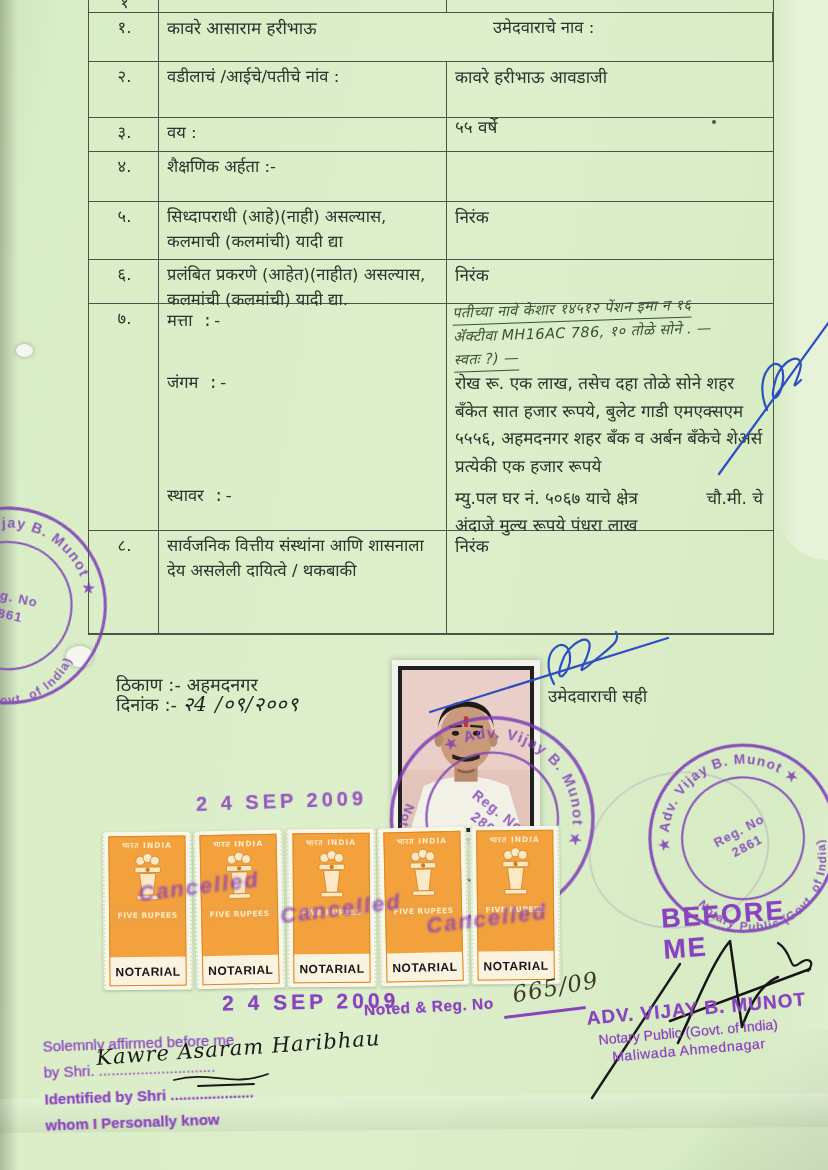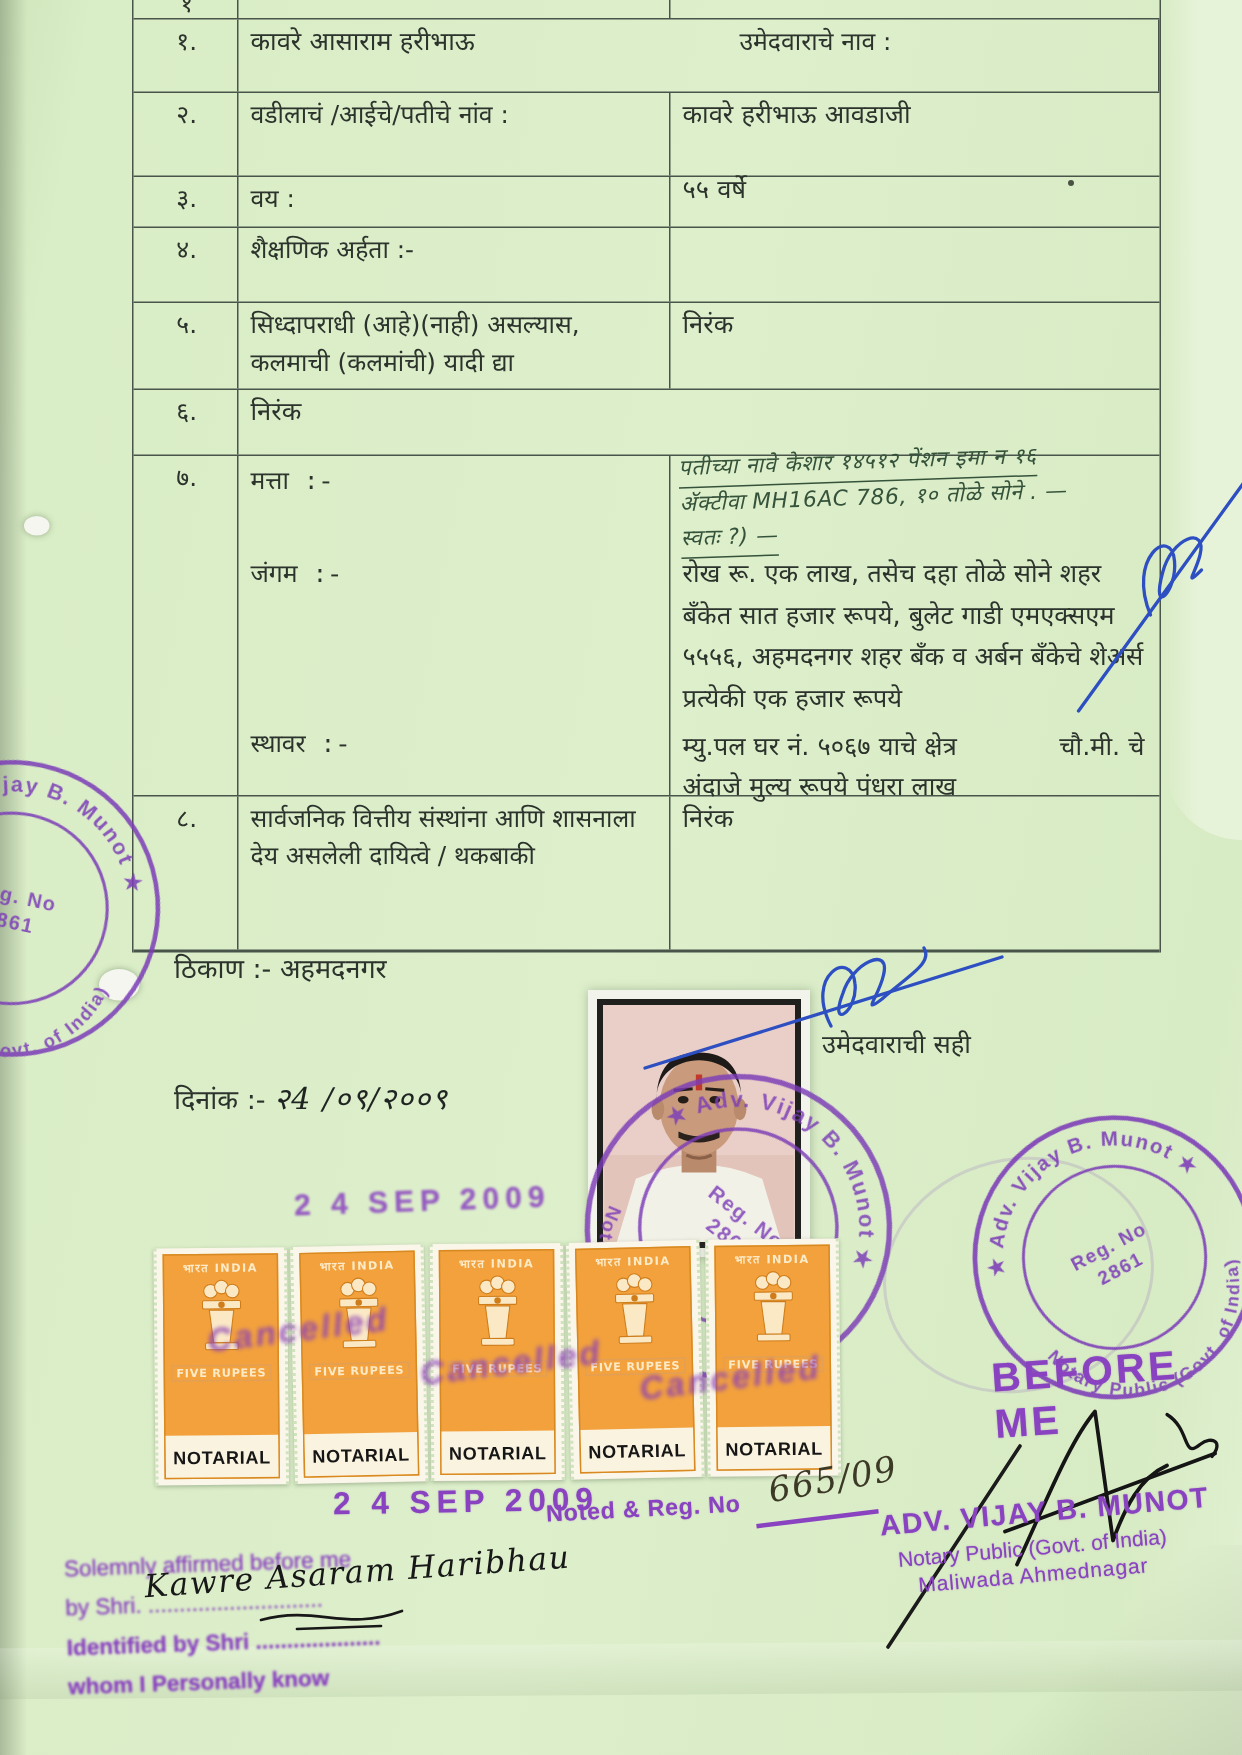--- a/index.html
+++ b/index.html
@@ -107,20 +107,21 @@
       <div class="c num"><span>४.</span></div>
       <div class="c label"><span>शैक्षणिक अर्हता :-</span></div>
     </div>
     <div class="row" style="height:57px">
       <div class="c num"><span>५.</span></div>
       <div class="c label"><span>सिध्दापराधी (आहे)(नाही) असल्यास, कलमाची (कलमांची) यादी द्या</span></div>
       <div class="c val"><span>निरंक</span></div>
     </div>
     <div class="row" style="height:43px">
       <div class="c num"><span>६.</span></div>
+      <div class="c label"><span>प्रलंबित प्रकरणे (आहेत)(नाहीत) असल्यास, कलमांची (कलमांची) यादी द्या.</span></div>
       <div class="c val"><span>निरंक</span></div>
     </div>
 
     <div class="row" style="height:226px">
       <div class="c num"><span>७.</span></div>
       <div class="c label r7label">
         <span class="sub" style="top:6px">मत्ता :-</span>
         <span class="sub" style="top:68px">जंगम :-</span>
         <span class="sub" style="top:181px">स्थावर :-</span>
       </div>
@@ -143,25 +144,25 @@
         </svg>
       </div>
     </div>
     <div class="row" style="height:102px;border-bottom:2px solid #49544a">
       <div class="c num"><span>८.</span></div>
       <div class="c label"><span>सार्वजनिक वित्तीय संस्थांना आणि शासनाला देय असलेली दायित्वे / थकबाकी</span></div>
       <div class="c val"><span>निरंक</span></div>
     </div>
   </div>
 
-  <div class="decl" style="left:116px;top:633px;">
+  <div class="decl" style="left:116px;top:672px;">
     <span>ठिकाण :-</span>
     <span>अहमदनगर</span>
   </div>
-  <div class="decl" style="left:116px;top:690px;margin-top:28px;">
+  <div class="decl" style="left:116px;top:690px;">
     <span>दिनांक :-</span>
     <span class="hand" style="font-size:20px;letter-spacing:1px;">२4 /०९/२००९</span>
   </div>
 
   <div class="photo">
     <svg width="128" height="158" viewBox="0 0 120 150">
       <rect width="120" height="150" fill="#e9cfc7"></rect>
       <rect y="95" width="120" height="55" fill="#e2c4ba"></rect>
       <path d="M8,150 L20,110 Q60,92 100,110 L112,150 Z" fill="#f2f1e8"></path>
       <rect x="49" y="86" width="22" height="20" fill="#b98a6b"></rect>

